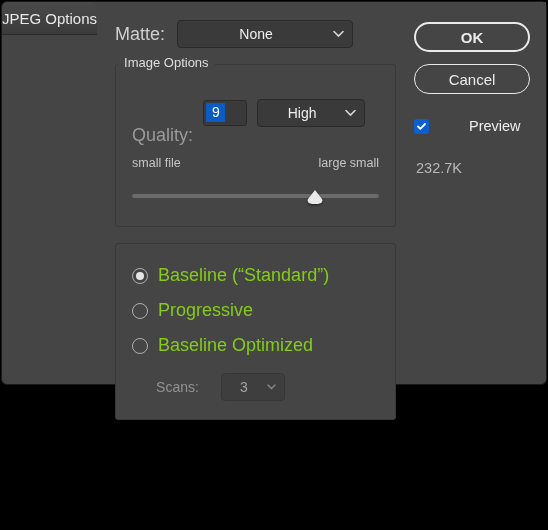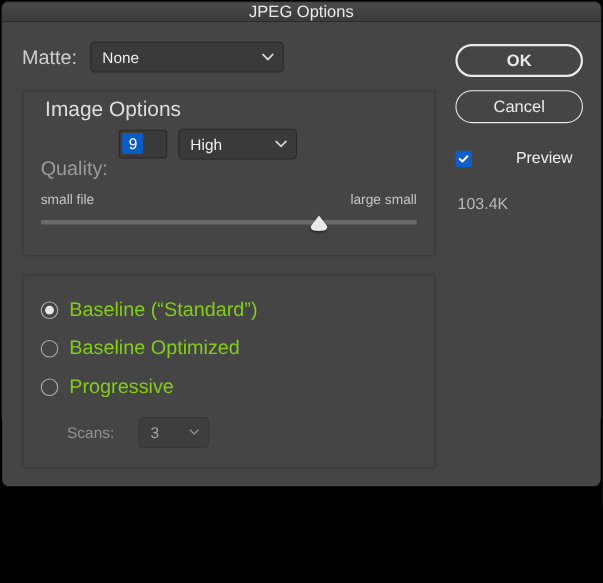--- a/index.html
+++ b/index.html
@@ -1,42 +1,42 @@
 <!DOCTYPE html>
 <html><head>
 <meta charset="utf-8">
 <style>
   * { box-sizing: border-box; margin: 0; padding: 0; font-family: -apple-system, "Helvetica Neue", Arial, sans-serif; }
   body { background: #000; width: 548px; height: 530px; overflow: hidden; }
-  .window { width: 546px; height: 384px; margin: 1px; background: #454545; border-radius: 6px; border: 1px solid #1a1a1a; box-shadow: 0 0 0 1px rgba(0,0,0,.5); display: flex; flex-direction: column; }
+  .window { width: 546px; height: 384px; margin: 1px; background: #454545; border-radius: 6px; border: 1px solid #1a1a1a; box-shadow: 0 0 0 1px rgba(0,0,0,.5); display: flex; flex-direction: row; }
   .titlebar { height: 33px; background: linear-gradient(#4a4a4a, #3b3b3b); border-top-left-radius: 6px; border-top-right-radius: 6px; border-bottom: 1px solid #2a2a2a; display: flex; align-items: center; justify-content: center; color: #e8e8e8; font-size: 15px; font-weight: 400; }
   .body { flex: 1; background: #454545; padding: 18px 16px 16px 18px; display: flex; gap: 18px; border-bottom-left-radius: 6px; border-bottom-right-radius: 6px; }
   .left { flex: 1; display: flex; flex-direction: column; gap: 16px; }
   .right { width: 116px; display: flex; flex-direction: column; gap: 12px; padding-top: 2px; }
 
   .row { display: flex; align-items: center; gap: 12px; }
   .label { color: #cfcfcf; font-size: 18px; }
   .label.dim { color: #9a9a9a; margin-top: 46px; }
   .fine { color: #c5c5c5; font-size: 12.5px; }
 
-  .dropdown { position: relative; background: #3a3a3a; border: 1px solid #2a2a2a; border-radius: 4px; height: 28px; display: flex; align-items: center; padding: 0 28px 0 10px; color: #eee; font-size: 14px; min-width: 0; }
+  .dropdown { position: relative; background: #3a3a3a; border: 1px solid #2a2a2a; border-radius: 4px; height: 28px; display: flex; align-items: center; padding: 0 28px 0 10px; color: #eee; font-size: 14px; min-width: 0; justify-content: center; }
   .dropdown.wide { width: 176px; }
   .dropdown.med { width: 108px; }
   .dropdown.sm { width: 64px; }
   .dropdown .chev { position: absolute; right: 8px; top: 50%; transform: translateY(-50%); }
   .chev svg { display: block; }
 
   .numbox { width: 44px; height: 26px; background: #3a3a3a; border: 1px solid #2a2a2a; border-radius: 3px; color: #fff; font-size: 14px; display: flex; align-items: center; }
   .numbox span { background: #0a5cc2; color: #fff; padding: 2px 5px 2px 6px; margin-left: 2px; border-radius: 1px; display: inline-block; line-height: 15px; }
 
   .fieldset { border: 1px solid #393939; background: #454545; border-radius: 3px; padding: 14px 16px 16px; position: relative; }
-  .fieldset .legend { position: absolute; top: -10px; left: 14px; background: #454545; padding: 0 6px; color: #ddd; font-size: 19px; margin-top: 16px; }
+  .fieldset .legend { position: absolute; top: -10px; left: 2px; background: #454545; padding: 0 6px; color: #ddd; font-size: 13px; }
 
   .slider-wrap { margin-top: 10px; }
-  .slider-labels { display: flex; justify-content: space-between; color: #bdbdbd; font-size: 12.5px; margin-bottom: 6px; }
+  .slider-labels { display: flex; justify-content: space-between; color: #bdbdbd; font-size: 12.5px; margin-bottom: 18px; }
   .slider { position: relative; height: 22px; }
   .track { position: absolute; left: 0; right: 0; top: 6px; height: 4px; background: #6b6b6b; border-radius: 2px; }
   .thumb { position: absolute; top: 2px; width: 16px; height: 14px; transform: translateX(-50%); }
   .thumb svg { display: block; filter: drop-shadow(0 1px 1px rgba(0,0,0,.6)); }
 
   .radio-row { display: flex; align-items: center; gap: 10px; padding: 7px 0; }
   .radio { width: 16px; height: 16px; border-radius: 50%; border: 1.5px solid #aeaeae; display: flex; align-items: center; justify-content: center; flex-shrink: 0; }
   .radio.selected::after { content: ""; width: 8px; height: 8px; border-radius: 50%; background: #e6e6e6; }
   .radio-label { color: #84cc16; font-size: 18px; }
 
@@ -108,25 +108,25 @@
       </div>
 
       <div class="fieldset" style="padding-bottom:18px;">
 
         <div class="radio-row">
           <span class="radio selected"></span>
           <span class="radio-label">Baseline (“Standard”)</span>
         </div>
         <div class="radio-row">
           <span class="radio"></span>
-          <span class="radio-label">Baseline Optimized</span>
+          <span class="radio-label">Progressive</span>
         </div>
         <div class="radio-row">
           <span class="radio"></span>
-          <span class="radio-label">Progressive</span>
+          <span class="radio-label">Baseline Optimized</span>
         </div>
 
         <div class="scans-row">
           <span class="label" style="font-size:14px;">Scans:</span>
           <div class="dropdown sm">
             <span>3</span>
             <span class="chev">
               <svg width="9" height="6" viewBox="0 0 9 6">
                   <path d="M1 1l3.5 3.5L8 1" stroke="#bcbcbc" stroke-width="1.4" fill="none" stroke-linecap="round"></path>
                 </svg>
@@ -145,17 +145,17 @@
         <span>Cancel</span>
       </div>
       <div class="check-row">
         <span class="checkbox">
           <svg width="11" height="11" viewBox="0 0 11 11">
               <path d="M2 5.5l2.3 2.3L9 3" stroke="#fff" stroke-width="1.8" fill="none" stroke-linecap="round" stroke-linejoin="round"></path>
             </svg>
         </span>
         <span class="check-label">Preview</span>
       </div>
-      <div class="filesize">103.4K</div>
+      <div class="filesize">232.7K</div>
     </div>
 
   </div>
 </div>
 
 </body></html>

